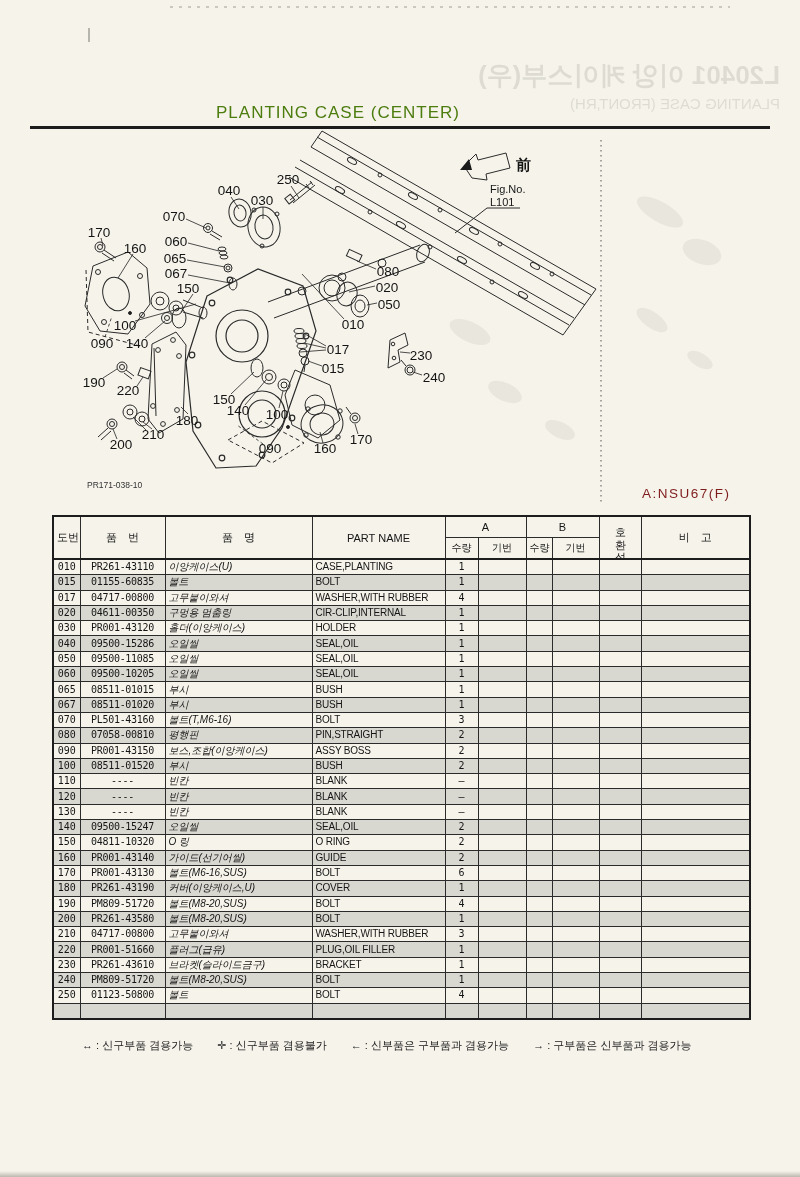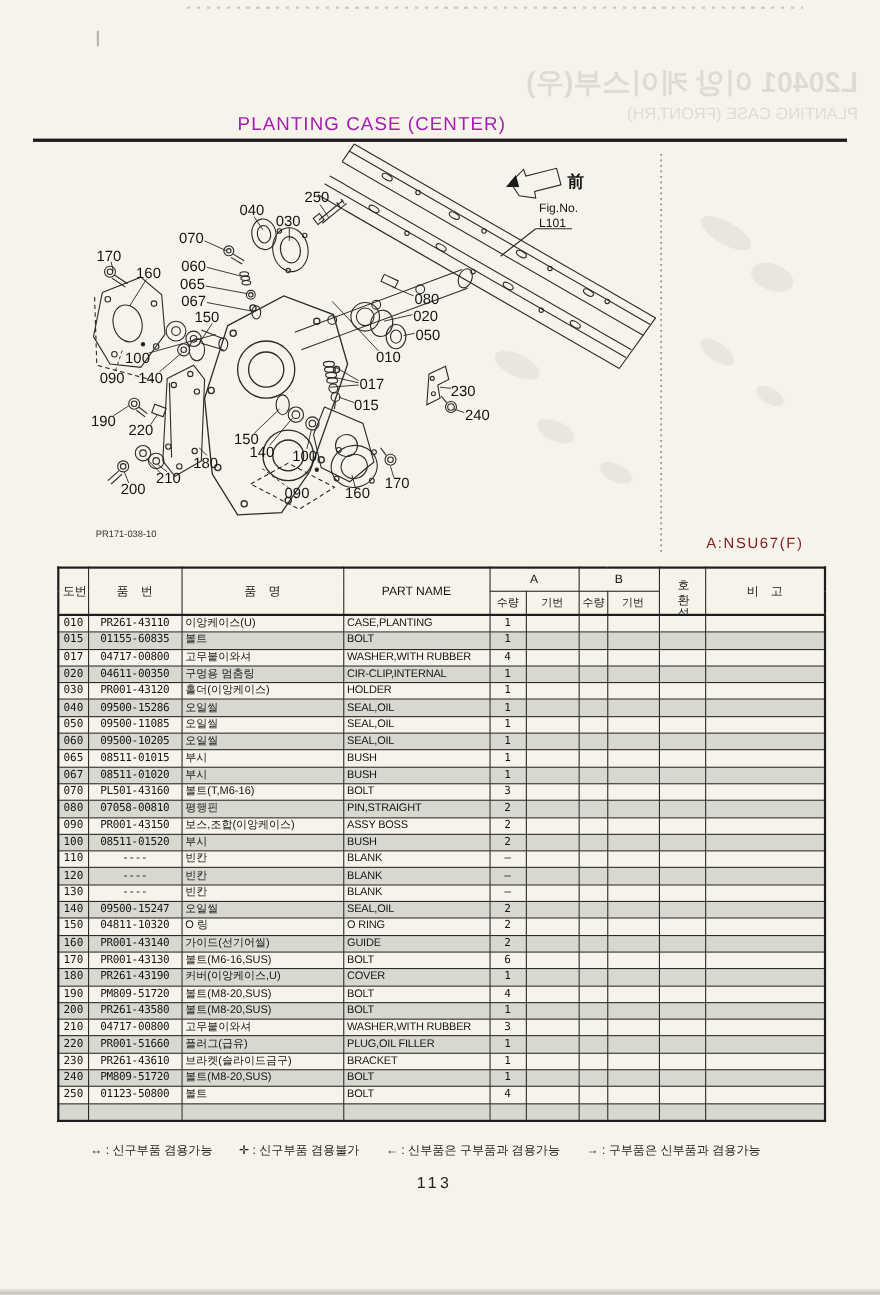--- a/index.html
+++ b/index.html
@@ -14,21 +14,21 @@
   .scan-top{position:absolute;top:6px;left:170px;width:560px;height:2px;
     background:repeating-linear-gradient(90deg,rgba(120,120,110,.35) 0 3px,transparent 3px 9px);}
   .scan-bottom{position:absolute;bottom:0;left:0;width:100%;height:6px;
     background:linear-gradient(0deg,rgba(140,138,128,.55),rgba(140,138,128,0));}
   .scan-mark{position:absolute;top:28px;left:88px;width:2px;height:14px;background:rgba(90,90,85,.4);}
 
   
   .title-row{position:absolute;top:64px;left:105px;white-space:nowrap;}
   .title-code{font-size:31px;letter-spacing:3px;color:#161616;}
   .title-kr{font-size:29px;font-weight:bold;margin-left:32px;color:#111;}
-  .subtitle{position:absolute;top:103px;left:216px;font-size:17px;letter-spacing:1px;color:#a21caf;}
+  .subtitle{position:absolute;top:103px;left:216px;font-size:17px;letter-spacing:1px;color:#4d7c0f;}
   .title-rule{position:absolute;top:126px;left:30px;width:740px;height:3px;background:#1c1c1c;}
 
   
   .ghost{position:absolute;top:58px;left:420px;width:360px;text-align:left;
     transform:scaleX(-1);opacity:.13;color:#44443c;pointer-events:none;}
   .ghost .g1{font-size:26px;font-weight:bold;white-space:nowrap;}
   .ghost .g2{font-size:15px;white-space:nowrap;margin-top:2px;}
 
   
   .diagram{position:absolute;top:130px;left:0;width:800px;height:385px;}
@@ -40,21 +40,21 @@
   .parts-table th,.parts-table td{border:1px solid #2b2b2b;padding:0 3px;overflow:hidden;white-space:nowrap;}
   .parts-table{border:2px solid #1d1d1d;}
   .parts-table thead th{font-weight:normal;font-size:11px;text-align:center;background:#f5f3ea;}
   .parts-table thead tr:first-child th{height:20px;}
   .parts-table thead tr:last-child th{height:20px;font-size:10px;}
   .parts-table thead{border-bottom:2px solid #1d1d1d;}
   .parts-table tbody td{height:14.3px;line-height:1;}
   .parts-table tbody tr.shaded td{background:#d8d7d0;}
   .c-no{text-align:center;font-family:"DejaVu Sans Mono",monospace;font-size:10px;}
   .c-part{text-align:center;font-family:"DejaVu Sans Mono",monospace;font-size:10px;letter-spacing:-.3px;}
-  .c-kr{text-align:left;padding-left:5px;font-size:10px;}
+  .c-kr{text-align:left;padding-left:5px;font-size:10px;font-style:italic;}
   .c-en{text-align:left;padding-left:5px;font-size:10px;letter-spacing:-.2px;margin-left:46px;}
   .c-q{text-align:center;font-family:"DejaVu Sans Mono",monospace;font-size:10px;}
   th.compat-v{writing-mode:vertical-rl;text-orientation:upright;font-size:9.5px;letter-spacing:1px;padding:1px 0;}
 
   
   .legend{position:absolute;top:1038px;left:82px;font-size:11px;color:#222;white-space:nowrap;}
   .legend span{margin-right:21px;}
   .page-number{position:absolute;top:1068px;left:0;width:790px;text-align:center;
     font-size:14.5px;letter-spacing:3px;color:#222;}
 
@@ -753,15 +753,14 @@
       </tbody>
   </table>
 
   <div class="legend">
     <span>↔ : 신구부품 겸용가능</span>
     <span>✛ : 신구부품 겸용불가</span>
     <span>← : 신부품은 구부품과 겸용가능</span>
     <span>→ : 구부품은 신부품과 겸용가능</span>
   </div>
 
-  <div class="page-number">113</div>
   <div class="scan-bottom"></div>
 </div>
 
 </body></html>

